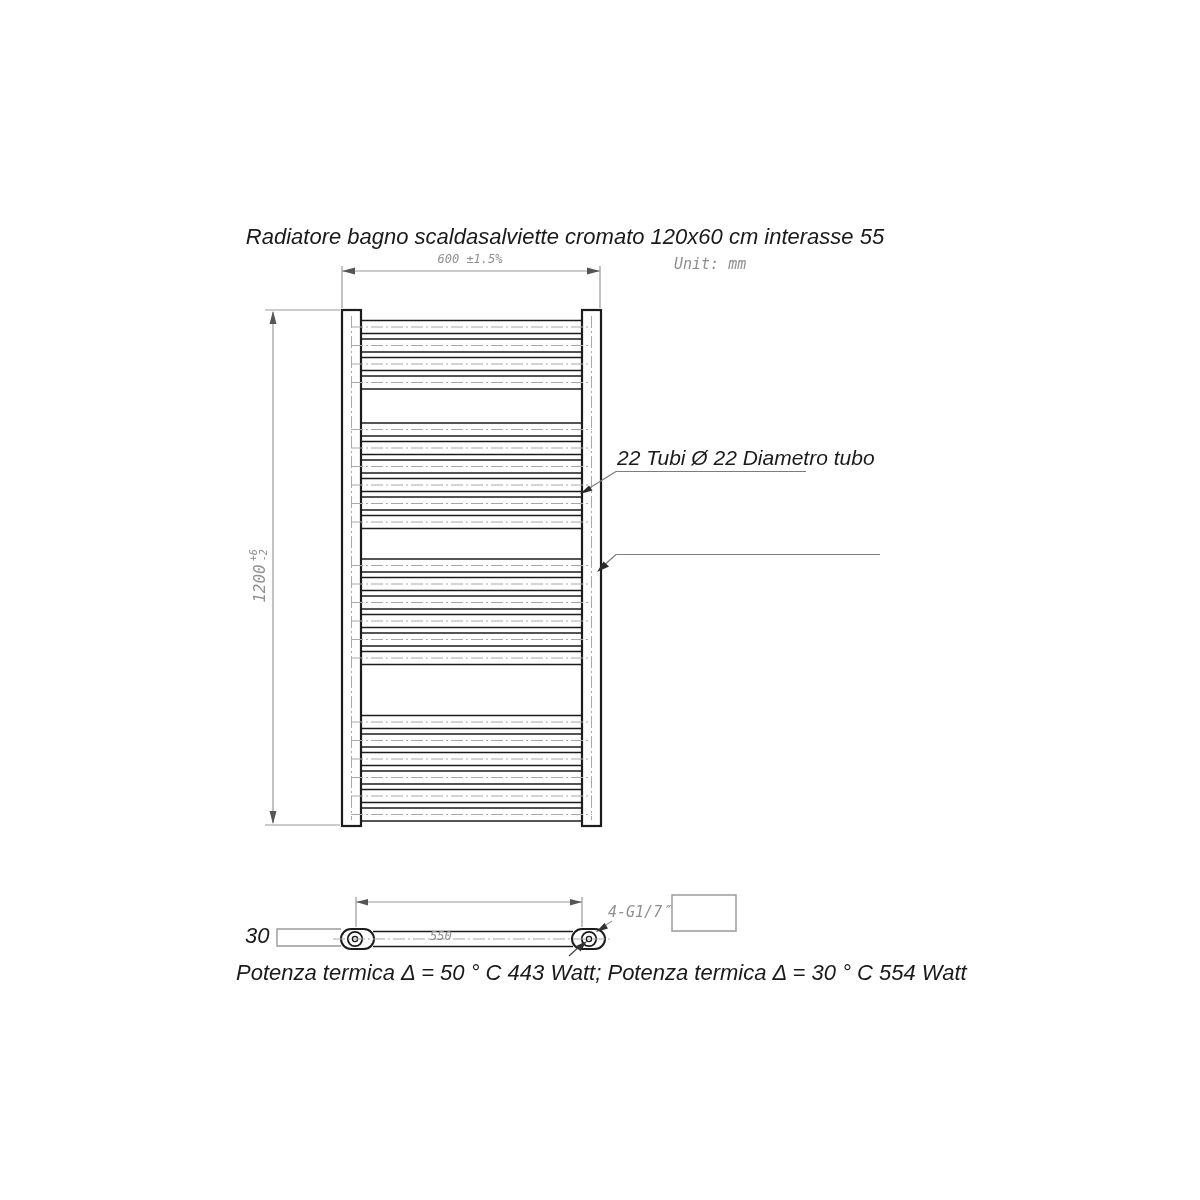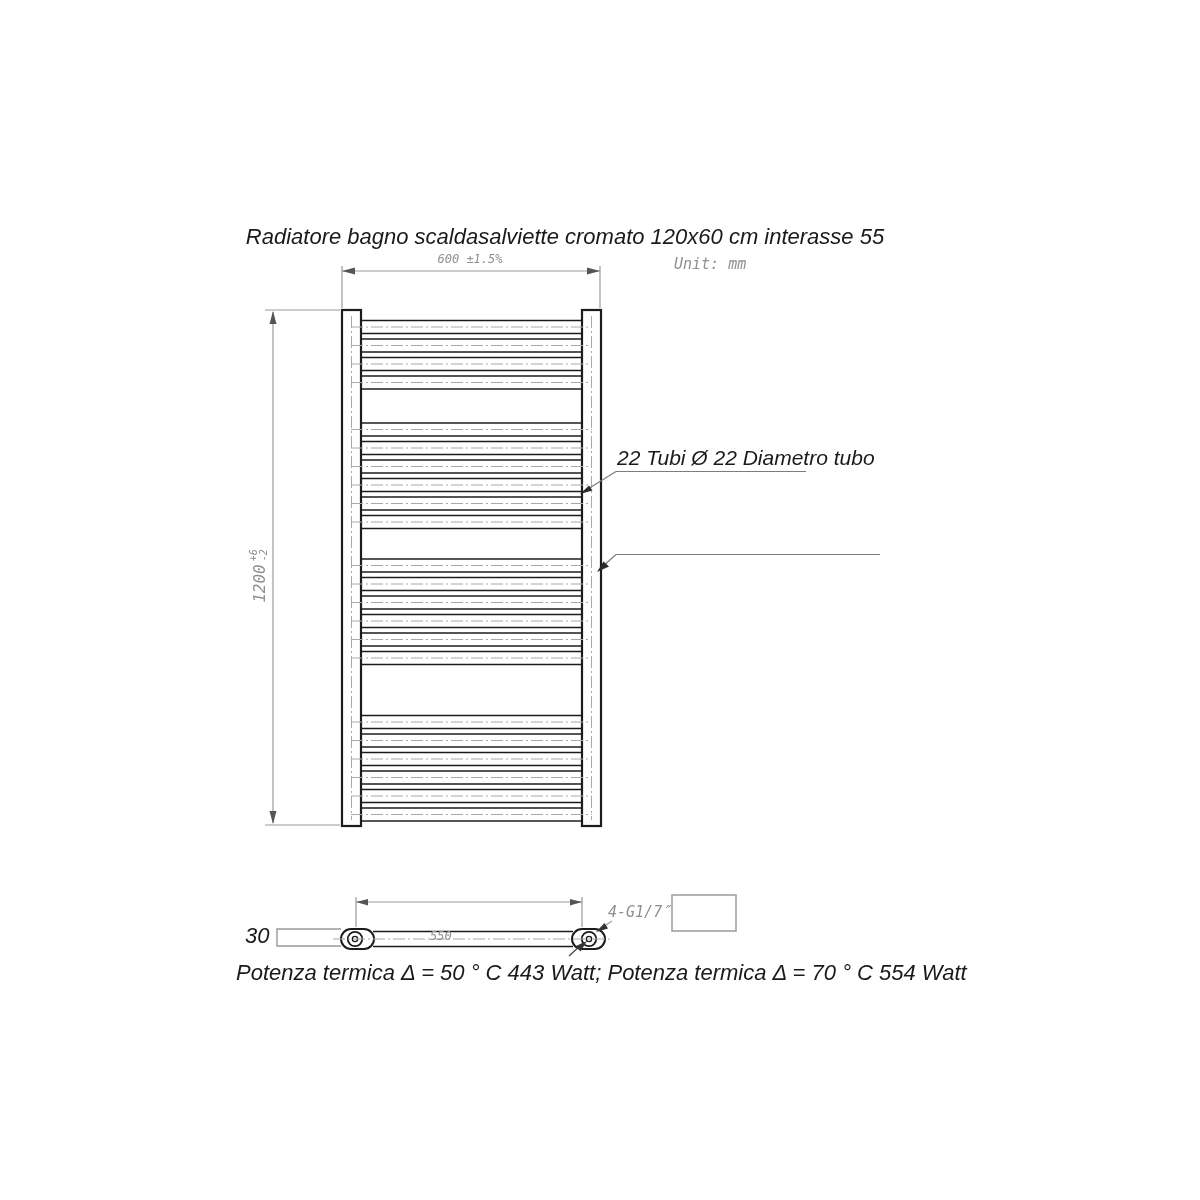--- a/index.html
+++ b/index.html
@@ -164,15 +164,15 @@
   <div class="txt label callout" style="left:617px;top:446px;">22 Tubi Ø 22 Diametro tubo</div>
 
 
   <div class="txt cad dimtxt" style="left:430px;top:883px;width:76px;text-align:left;margin-top:46px;">550</div>
 
   <div class="txt label big" style="left:245px;top:923px;">30</div>
 
   <div class="txt cad smallcad" style="left:608px;top:903px;">4-G1/7″</div>
 
 
-  <div class="txt label big" style="left:236px;top:960px;">Potenza termica Δ = 50 ° C 443 Watt; Potenza termica Δ = 70 ° C 554 Watt</div>
+  <div class="txt label big" style="left:236px;top:960px;">Potenza termica Δ = 50 ° C 443 Watt; Potenza termica Δ = 30 ° C 554 Watt</div>
 
 </div>
 
 </body></html>

